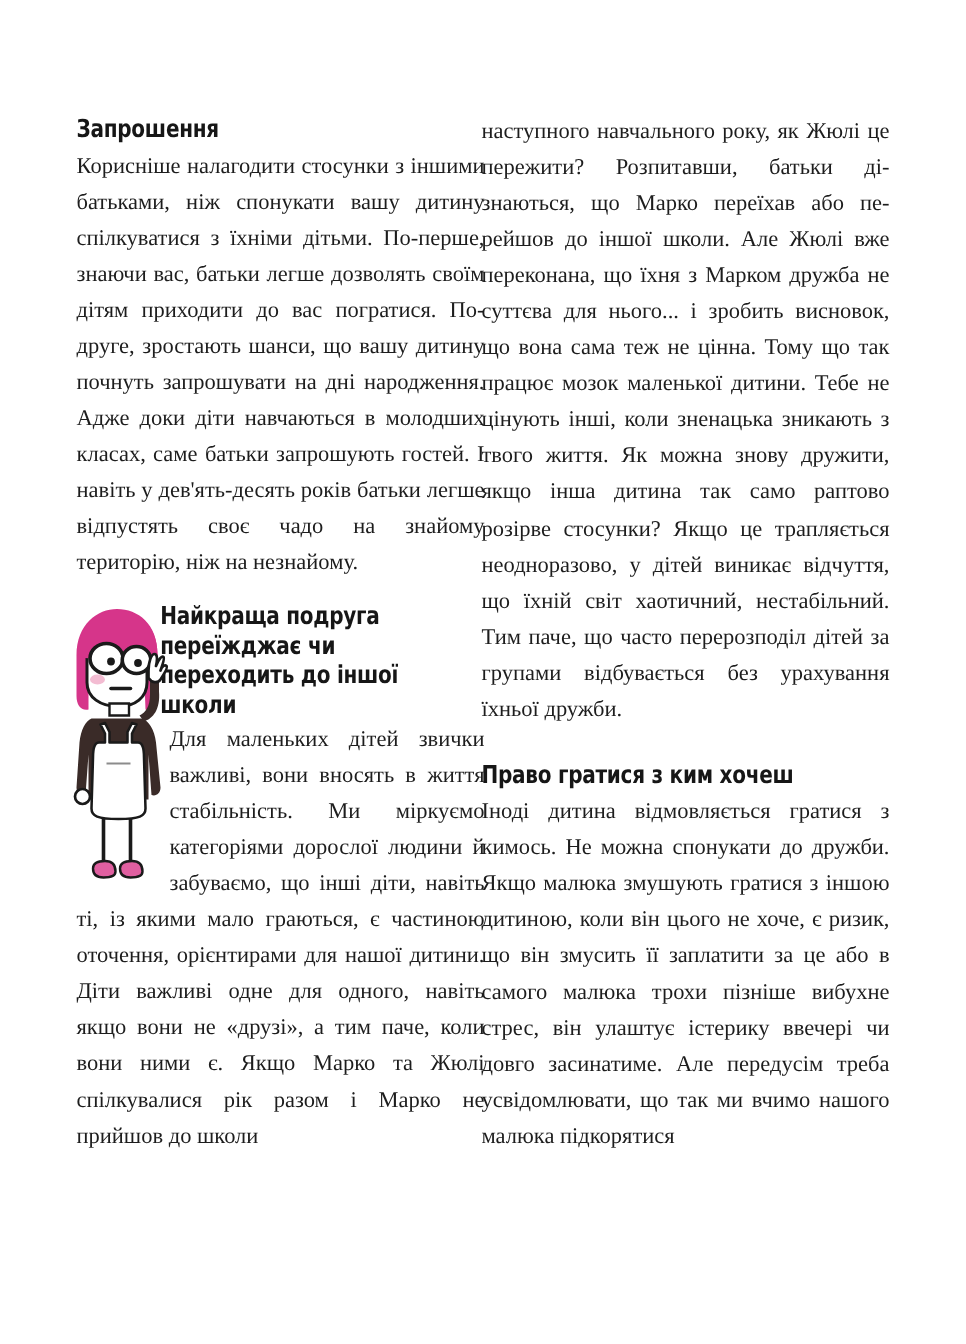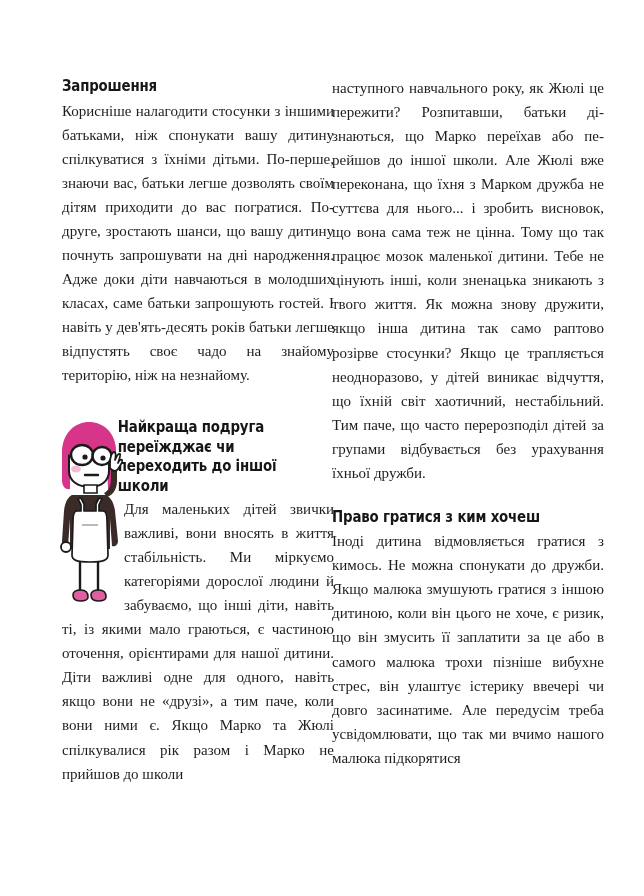--- a/index.html
+++ b/index.html
@@ -19,21 +19,21 @@
   .page {
     position: absolute;
     left: 0; top: 0;
     width: 644px;
     height: 896px;
   }
 
   
   .columns {
     position: absolute;
-    left: 62px;
+    left: 51px;
     top: 76px;
     width: 542px;
     height: 740px;
   }
   .col {
     position: absolute;
     top: 0;
     width: 272px;
     height: 740px;
   }
@@ -68,21 +68,20 @@
     hyphens: manual;
     color: #1d1d1d;
   }
 
   .spacer-sm { height: 14px; }
   .spacer-md { height: 22px; }
 
   
   .wrap-block {
     position: relative;
-    margin-top: 16px;
   }
   .figure {
     position: absolute;
     left: -10px;
     top: 2px;
     width: 72px;
     height: 195px;
     z-index: 5;
   }
   .float-shape {

